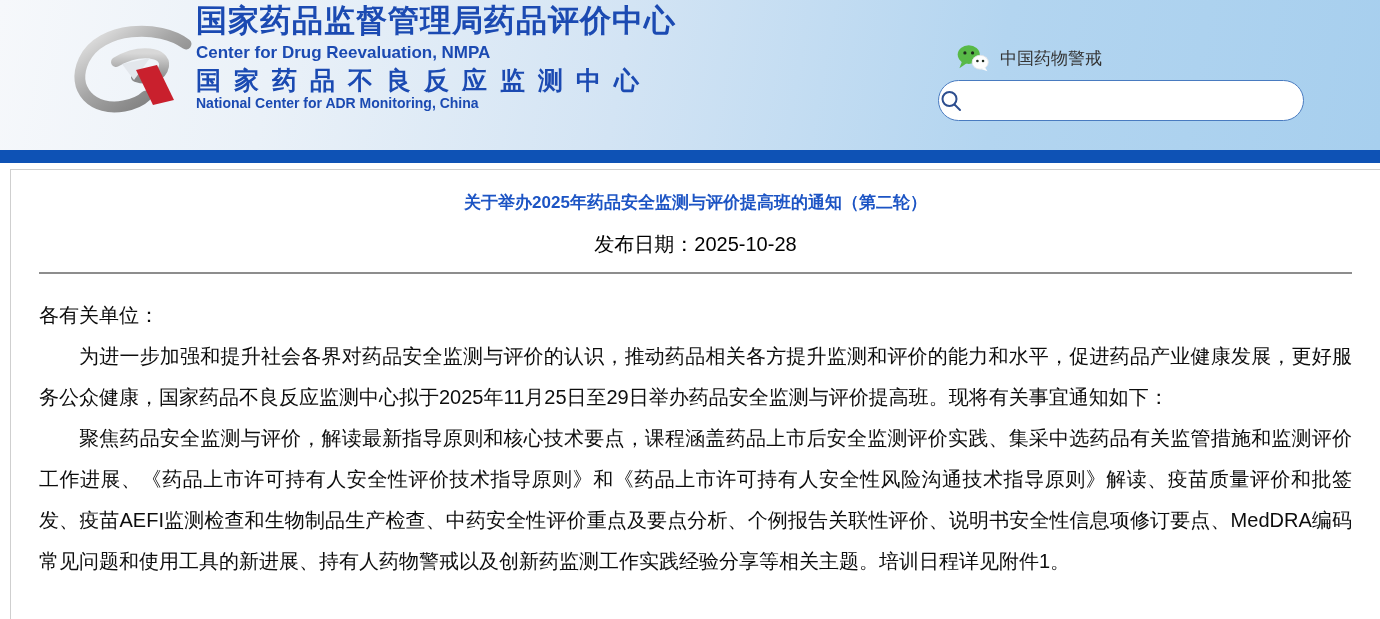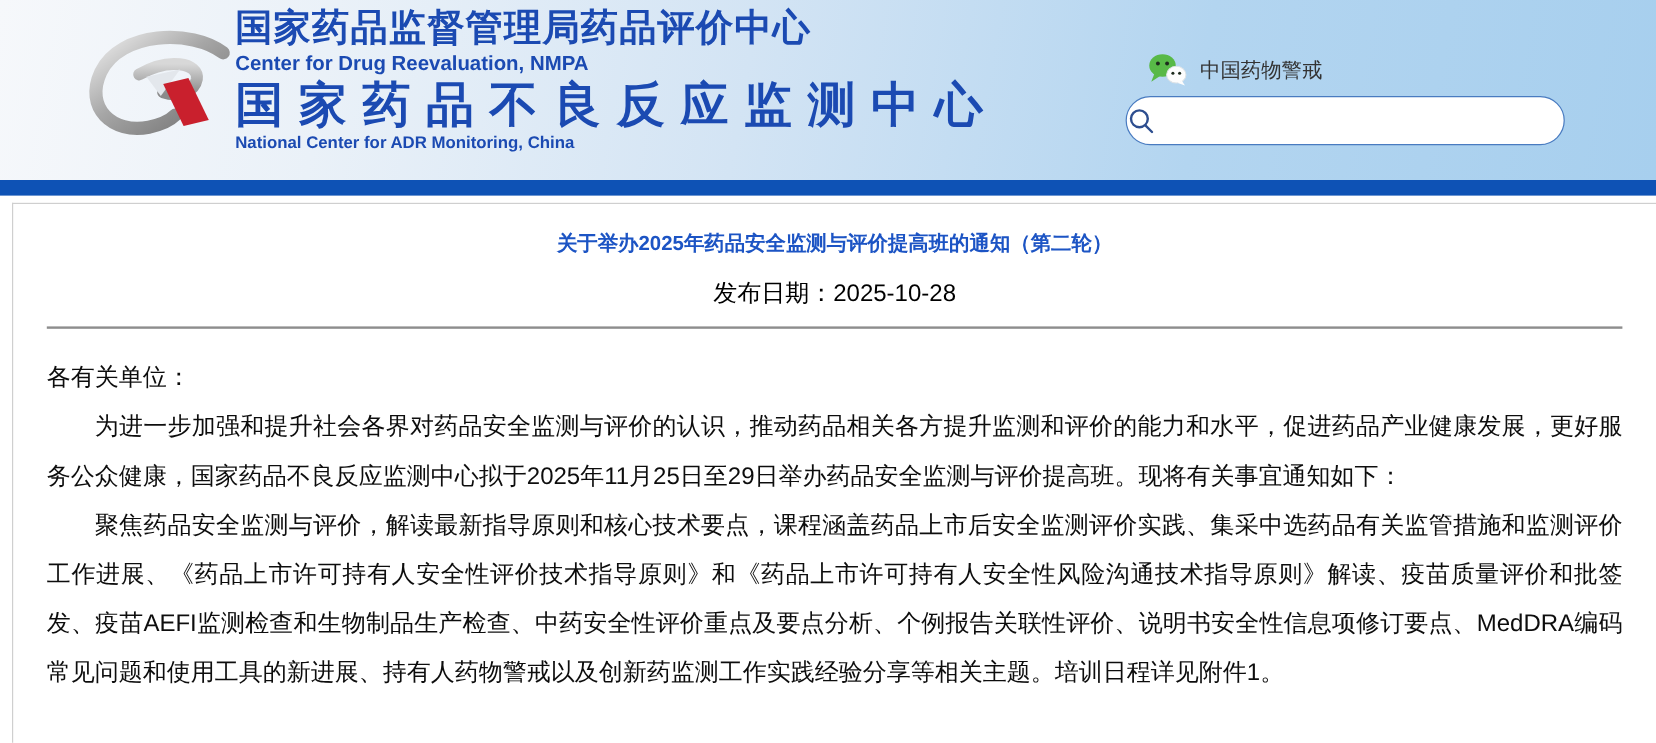--- a/index.html
+++ b/index.html
@@ -9,23 +9,23 @@
     font-family:"Liberation Sans","DejaVu Sans",sans-serif;
   }
 
   
   .header {
     position:relative; height:150px;
     background:linear-gradient(100deg,#f6f8fb 0%,#eaf1f8 20%,#d3e4f4 45%,#b3d5f0 72%,#a7cfee 100%);
   }
   .logo { position:absolute; left:60px; top:20px; width:140px; height:104px; }
   .titles { position:absolute; left:196px; top:7px; color:#1b4ab2; line-height:1; }
-  .cn1 { font-size:31px; font-weight:bold; letter-spacing:1px; }
+  .cn1 { font-size:31px; font-weight:bold; letter-spacing:1px;font-family:Liberation Mono, monospace; }
   .en1 { font-size:17px; font-weight:bold; margin-top:6px; }
-  .cn2 { font-size:40px; font-weight:bold; letter-spacing:13px; margin-top:7px; white-space:nowrap; }
+  .cn2 { font-size:25px; font-weight:bold; letter-spacing:13px; margin-top:7px; white-space:nowrap; }
   .en2 { font-size:14px; font-weight:bold; margin-top:3px; }
 
   .wechat-row { position:absolute; left:956px; top:44px; display:flex; align-items:center; }
   .wechat-row .label { font-size:17px; color:#333; margin-left:10px; }
   .wechat-icon { width:34px; height:28px; display:block; }
 
   .search-pill {
     position:absolute; left:938px; top:80px; width:366px; height:41px;
     background:#fff; border:1px solid #497bc0; border-radius:21px;
     display:flex; align-items:center;

